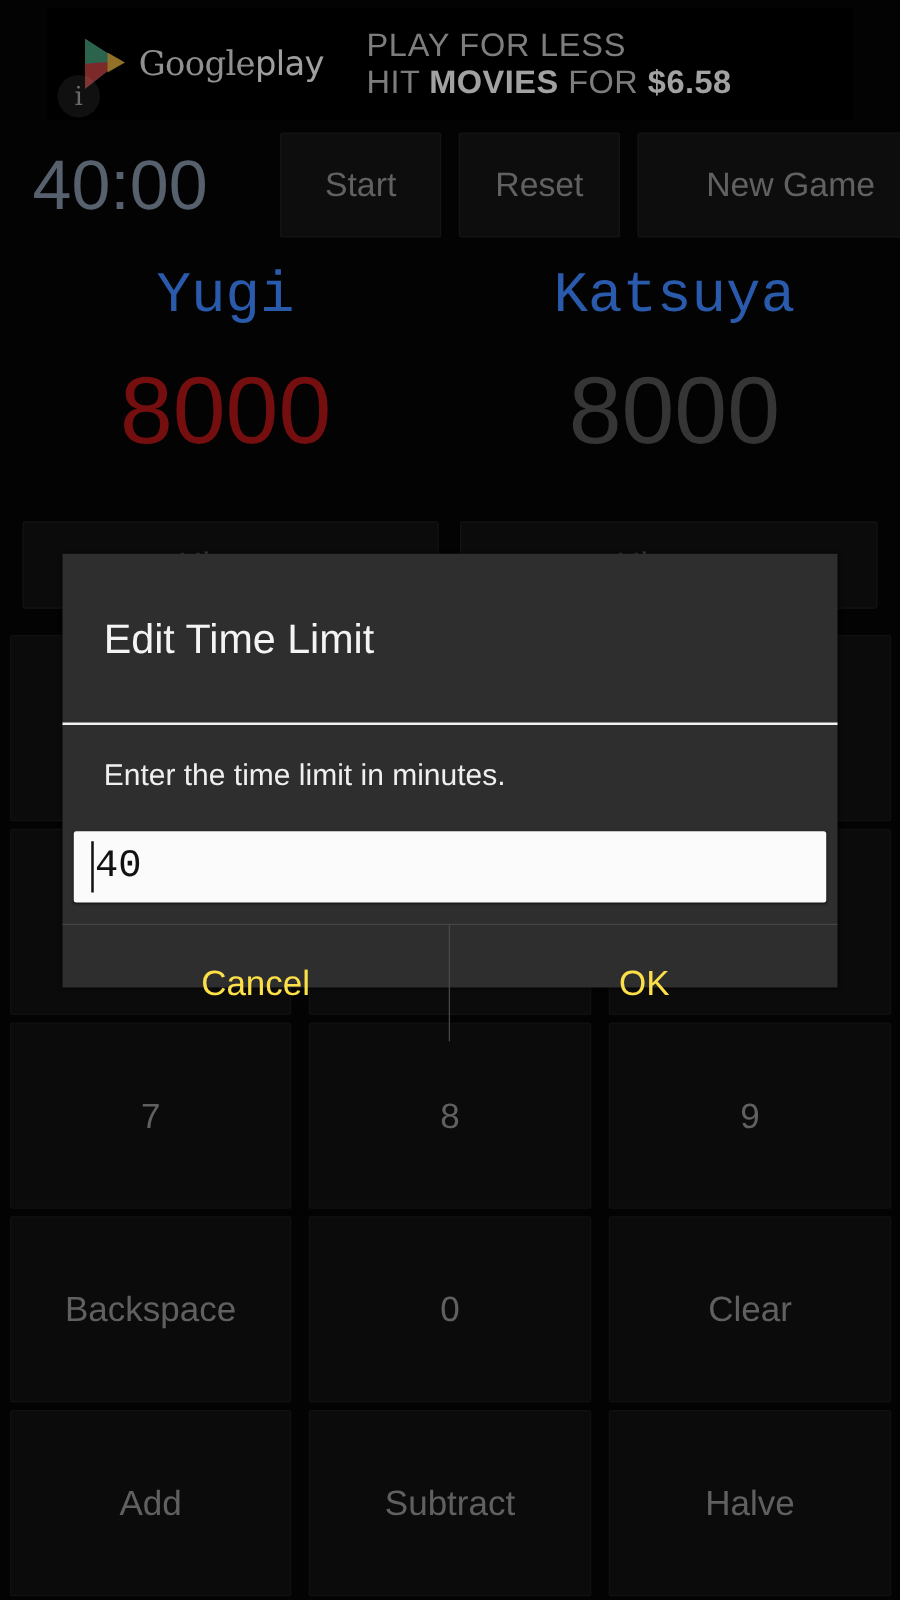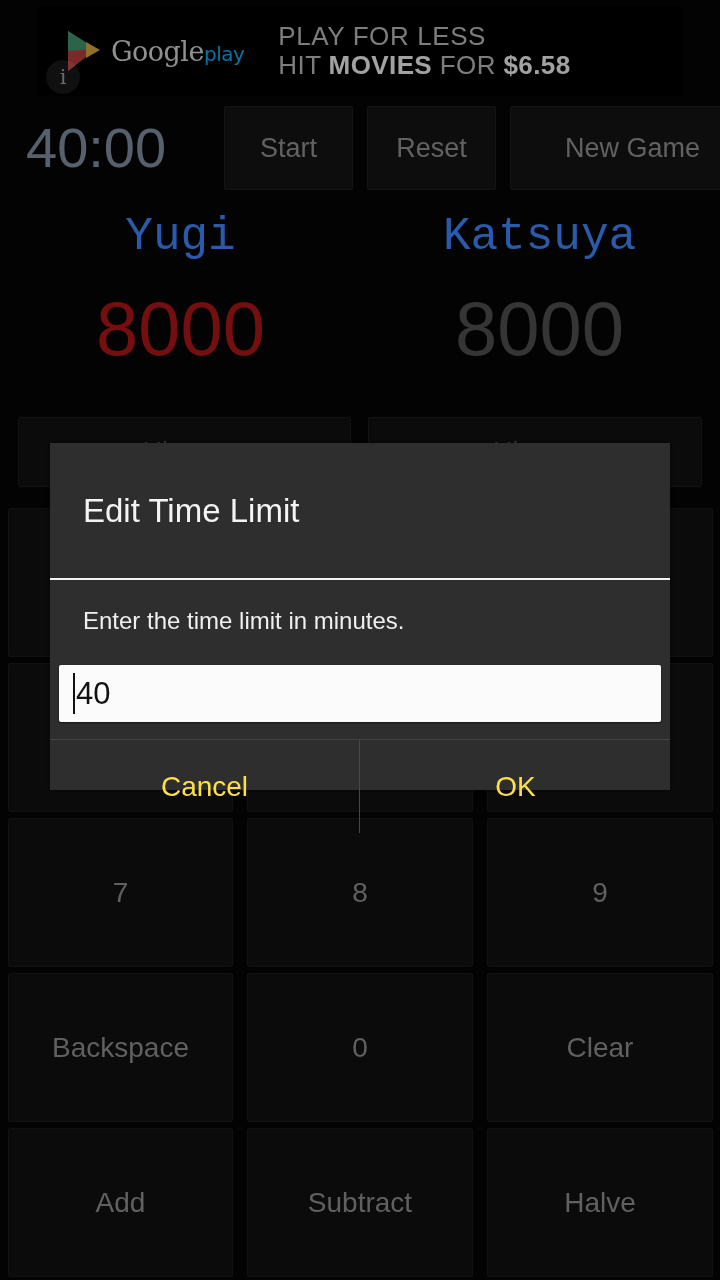--- a/index.html
+++ b/index.html
@@ -52,22 +52,22 @@
   .gp-word {
     margin-left: 9px;
     color: #cfcfcf;
     font-family: "DejaVu Serif", "Liberation Serif", serif;
     font-size: 27px;
     letter-spacing: -0.5px;
     white-space: nowrap;
   }
   .gp-word .play {
     font-family: "DejaVu Sans", "Liberation Sans", sans-serif;
-    font-size: 20px;
-    color: #0ea5e9;
+    font-size: 27px;
+    color: #e5e5e5;
   }
   .ad-copy {
     margin-left: 34px;
     line-height: 1.12;
     color: #b9b9b9;
     font-family: "Liberation Sans", sans-serif;
   }
   .ad-line1 {
     font-size: 26px;
     letter-spacing: 0.6px;
@@ -271,21 +271,21 @@
     background: #111111;
   }
   .dlg-input {
     border: none;
     outline: none;
     background: transparent;
     font-size: 31px;
     color: #121212;
     margin-left: 17px;
     width: 560px;
-    font-family: Liberation Sans, sans-serif;
+    font-family: Liberation Mono, monospace;
     padding: 0;
   }
   .dlg-btnbar {
     position: absolute;
     left: 0; top: 296px;
     width: 620px; height: 94px;
     border-top: 1px solid #444444;
     box-sizing: border-box;
   }
   .dlg-btn {

